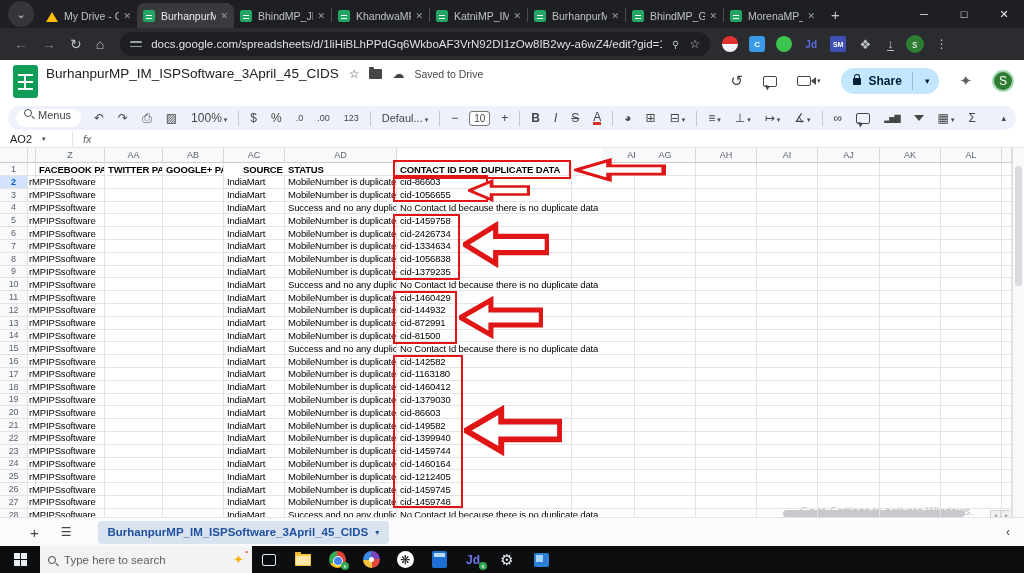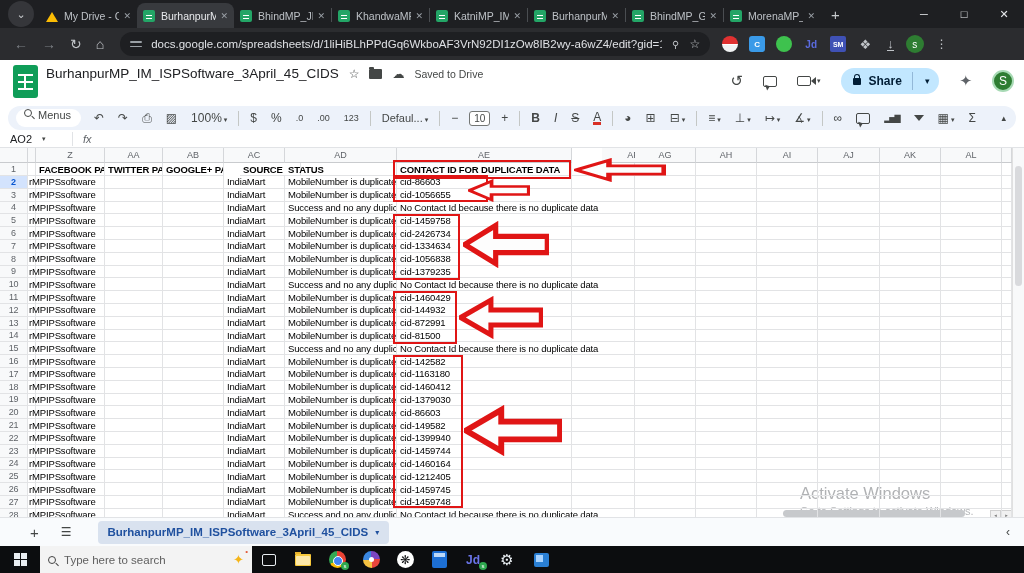--- a/index.html
+++ b/index.html
@@ -333,36 +333,34 @@
   <div class="fxbar">
     <div class="namebox">
       <span>AO2</span>
       <span class="caret">▾</span>
     </div>
     <span class="fxdiv"></span>
     <span class="fxlabel">fx</span>
   </div>
 
   <div class="grid" id="grid">
-    <div class="watermark1">Activate Windows</div>
     <div class="watermark2">Go to Settings to activate Windows.</div>
     <div class="vscroll">
         <div class="vthumb"></div>
       </div>
     <div class="hthumb"></div>
     <div class="scrbox" style="left:990px; top:362px;">◂</div>
     <div class="scrbox" style="left:1001px; top:362px;">▸</div>
   <div class="colhdr" style="left: 0px; width: 28px;"></div>
       <div class="colhdr" style="left: 28px; width: 8px;"></div>
       <div class="colhdr" style="left: 36px; width: 69px;">Z</div>
       <div class="colhdr" style="left: 105px; width: 58px;">AA</div>
       <div class="colhdr" style="left: 163px; width: 61px;">AB</div>
       <div class="colhdr" style="left: 224px; width: 61px;">AC</div>
       <div class="colhdr" style="left: 285px; width: 112px;">AD</div>
-      <div class="colhdr" style="left: 397px; width: 175px;">AE</div>
       <div class="colhdr" style="left: 602px; width: 63px;">AF</div>
       <div class="colhdr" style="left: 635px; width: 61px;">AG</div>
       <div class="colhdr" style="left: 696px; width: 61px;">AH</div>
       <div class="colhdr" style="left: 757px; width: 61px;">AI</div>
       <div class="colhdr" style="left: 818px; width: 62px;">AJ</div>
       <div class="colhdr" style="left: 880px; width: 61px;">AK</div>
       <div class="colhdr" style="left: 941px; width: 61px;">AL</div>
       <div class="colhdr" style="left: 1002px; width: 10px;"></div>
       <div class="rowband" style="top: 15.2px; height: 12.8px;">
         <div class="gcell num" style="left: 0px; width: 28px;">1</div>

